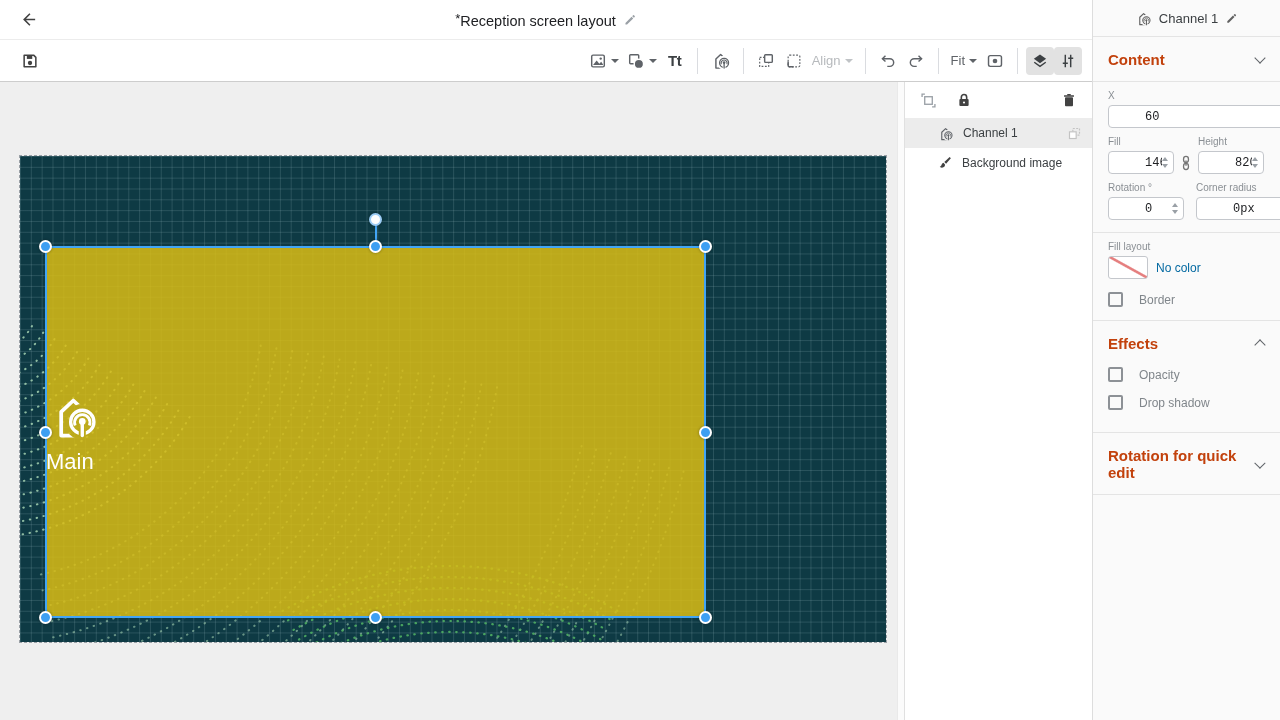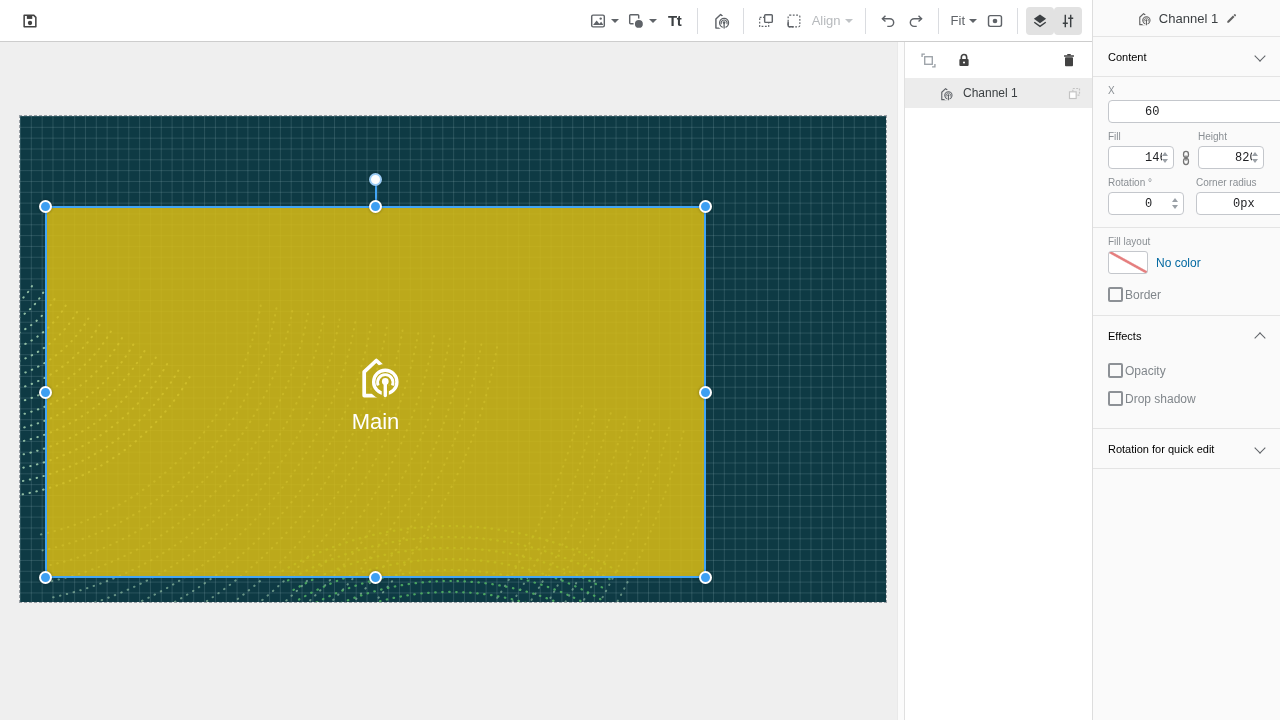--- a/index.html
+++ b/index.html
@@ -54,21 +54,21 @@
     background:#3d9ff2; border:2px solid #fff; box-shadow:0 0 3px rgba(0,0,0,.35); cursor:pointer; }
   .h-tl{left:-7px;top:-7px} .h-tm{left:50%;margin-left:-6.5px;top:-7px} .h-tr{right:-7px;top:-7px}
   .h-ml{left:-7px;top:50%;margin-top:-6.5px} .h-mr{right:-7px;top:50%;margin-top:-6.5px}
   .h-bl{left:-7px;bottom:-7px} .h-bm{left:50%;margin-left:-6.5px;bottom:-7px} .h-br{right:-7px;bottom:-7px}
   .rot-line { position:absolute; left:50%; margin-left:-1px; top:-27px; width:2px; height:27px;
     background:#42a5f5; }
   .rot-knob { position:absolute; left:50%; margin-left:-6.5px; top:-34px; width:13px; height:13px;
     border-radius:50%; background:#fdfdfd; border:2px solid #9ccdf5;
     box-shadow:0 0 3px rgba(0,0,0,.3); cursor:pointer; }
   .channel-content { position:absolute; inset:0; display:flex; flex-direction:column;
-    align-items:center; justify-content:center; gap:6px; color:#fff; }
+    align-items:flex-start; justify-content:center; gap:6px; color:#fff; }
   .channel-name { font-size:22px; color:#fff; }
 
   
   .layers-panel { width:188px; background:#fff; border-left:1px solid #e0e0e0;
     display:flex; flex-direction:column; }
   .layers-head { height:36px; display:flex; align-items:center; padding:0 12px; gap:14px; }
   .layers-head .spacer { flex:1; }
   .icon-btn { width:22px; height:22px; display:flex; align-items:center; justify-content:center;
     cursor:pointer; }
   .layer-row { height:30px; display:flex; align-items:center; padding:0 10px 0 32px; gap:9px;
@@ -77,21 +77,21 @@
   .layer-label { font-size:12px; color:#3c4043; flex:1; white-space:nowrap; }
 
   
   .props-panel { width:188px; background:#fafafa; border-left:1px solid #ddd; height:720px;
     display:flex; flex-direction:column; overflow:hidden; }
   .props-header { height:37px; flex:none; display:flex; align-items:center; justify-content:center;
     gap:7px; border-bottom:1px solid #e4e4e4; }
   .props-title { font-size:13px; color:#3c4043; }
   .sec-head { display:flex; align-items:center; justify-content:space-between;
     padding:14px 16px 13px 15px; cursor:pointer; }
-  .sec-title { font-size:11px; font-weight:400; color:#000000; }
+  .sec-title { font-size:15px; font-weight:700; color:#c2410c; }
   .chev { width:8px; height:8px; border-right:1.8px solid #5f6368; border-bottom:1.8px solid #5f6368;
     margin-top:-3px; }
   .chev.down { transform:rotate(45deg); }
   .chev.up { transform:rotate(-135deg); margin-top:3px; }
   .sec { border-bottom:1px solid #e4e4e4; }
   .fld-label { display:block; font-size:10px; color:#8a8f94; margin:8px 0 4px; }
   .grid2 { display:grid; grid-template-columns:1fr 1fr; column-gap:5px; padding:0 16px 0 15px; }
   .gridWH { display:grid; grid-template-columns:66px 24px 66px; padding:0 16px 0 15px; align-items:end; }
   .gridWH .linkcell { display:flex; align-items:center; justify-content:center; height:23px; }
   .gridRC { display:grid; grid-template-columns:76px 1fr; column-gap:12px; padding:0 16px 12px 15px; }
@@ -101,21 +101,21 @@
     font-family:Liberation Mono, monospace; font-size:12px; color:#202124; padding-left:8px;margin-left:28px; }
   .spin { display:flex; flex-direction:column; gap:3px; margin-right:5px; cursor:pointer; }
   .spin i { display:block; width:0; height:0; border-left:3.5px solid transparent;
     border-right:3.5px solid transparent; }
   .spin .up { border-bottom:4px solid #9aa0a6; }
   .spin .dn { border-top:4px solid #9aa0a6; }
   .fill-row { display:flex; align-items:center; gap:8px; padding:0 15px; }
   .swatch { width:40px; height:23px; border:1px solid #c4c7cc; border-radius:3px; cursor:pointer;
     background:linear-gradient(to top right, #fff 46%, #e57f7f 49%, #e57f7f 53%, #fff 56%); }
   .swatch-text { font-size:12px; color:#0369a1; }
-  .cb-row { display:flex; align-items:center; gap:2px; padding:0 15px; margin:13px 0; cursor:pointer; }
+  .cb-row { display:flex; align-items:center; gap:16px; padding:0 15px; margin:13px 0; cursor:pointer; }
   .cb { width:15px; height:15px; border:2px solid #8d9196; border-radius:2px; background:#fafafa; }
   .cb-label { font-size:12px; color:#80868b; }
   .pad-b { padding-bottom:4px; }
 </style>
 </head>
 <body>
 
 <svg width="0" height="0" style="position:absolute" aria-hidden="true">
   <defs>
     <symbol id="ic-channel" viewBox="0 0 32 32">
@@ -133,20 +133,33 @@
       <circle cx="21.5" cy="19.2" r="2" fill="currentColor"></circle>
       <path d="M21.5 19.2 V27.6" stroke="currentColor" stroke-width="2" stroke-linecap="round"></path>
     </symbol>
   </defs>
 </svg>
 
 <div class="app">
 
   <div class="left-col">
 
+    <div class="topbar">
+      <div class="back-btn">
+        <svg width="19" height="19" viewBox="0 0 20 20">
+          <path d="M11.5 4 5.5 10 11.5 16 M5.5 10 H17" fill="none" stroke="#424242" stroke-width="1.7"></path>
+        </svg>
+      </div>
+      <div class="title-wrap">
+        <span class="title"><span class="star">*</span><span>Reception screen layout</span></span>
+        <svg width="14" height="14" viewBox="0 0 20 20" style="pointer-events:auto;cursor:pointer">
+          <path d="M3.5 14.2 V16.5 h2.3 L14.6 7.7 12.3 5.4 Z M13.2 4.5 l2.3 2.3 1.2-1.2 a0.9 0.9 0 0 0 0-1.3 l-1-1 a0.9 0.9 0 0 0-1.3 0 Z" fill="#9aa0a6"></path>
+        </svg>
+      </div>
+    </div>
 
     <div class="toolbar">
       <div class="tb-btn">
         <svg width="18" height="18" viewBox="0 0 20 20">
           <path d="M3.5 3.5 h10.5 l2.5 2.5 v10.5 h-13 z" fill="none" stroke="#424242" stroke-width="1.7" stroke-linejoin="round"></path>
           <rect x="6.5" y="3.5" width="6" height="4.2" fill="#424242"></rect>
           <circle cx="10" cy="12.2" r="2.4" fill="#424242"></circle>
         </svg>
       </div>
       <div class="tb-spacer"></div>
@@ -347,20 +360,27 @@
         <div class="layer-row selected">
           <svg width="17" height="17" viewBox="0 0 32 32" color="#5f6368">
               <use href="#ic-channel"></use>
             </svg>
           <span class="layer-label">Channel 1</span>
           <svg width="15" height="15" viewBox="0 0 18 18" style="cursor:pointer">
             <rect x="7" y="3" width="8" height="8" fill="none" stroke="#c3c3c3" stroke-width="1.4" stroke-dasharray="2.4 1.6"></rect>
             <rect x="3" y="7" width="8" height="8" fill="#fff" stroke="#c3c3c3" stroke-width="1.4"></rect>
           </svg>
         </div>
+        <div class="layer-row">
+          <svg width="16" height="16" viewBox="0 0 18 18">
+            <path d="M10.2 9.8 15.6 3.6 14.2 2.3 8.2 7.9 Z" fill="#424242"></path>
+            <path d="M7.3 8.6 c-1.8 .4-2 2-2.5 3.2-.3 .8-.9 1.3-1.7 1.5 .9 .9 2.3 1.2 3.5 .9 1.6-.4 2.6-1.7 2.4-3.4 z" fill="#424242"></path>
+          </svg>
+          <span class="layer-label">Background image</span>
+        </div>
       </div>
     </div>
   </div>
 
   <div class="props-panel">
     <div class="props-header">
       <svg width="17" height="17" viewBox="0 0 32 32" color="#616161">
           <use href="#ic-channel"></use>
         </svg>
       <span class="props-title">Channel 1</span>
@@ -447,21 +467,21 @@
         <span class="cb"></span>
         <span class="cb-label">Border</span>
       </div>
     </div>
 
     <div class="sec">
       <div class="sec-head">
         <span class="sec-title">Effects</span>
         <span class="chev up"></span>
       </div>
-      <div class="cb-row" style="margin-top:8px">
+      <div class="cb-row" style="margin-top:2px">
         <span class="cb"></span>
         <span class="cb-label">Opacity</span>
       </div>
       <div class="cb-row" style="margin-bottom:22px">
         <span class="cb"></span>
         <span class="cb-label">Drop shadow</span>
       </div>
     </div>
 
     <div class="sec-head" style="border-bottom:1px solid #e4e4e4">

